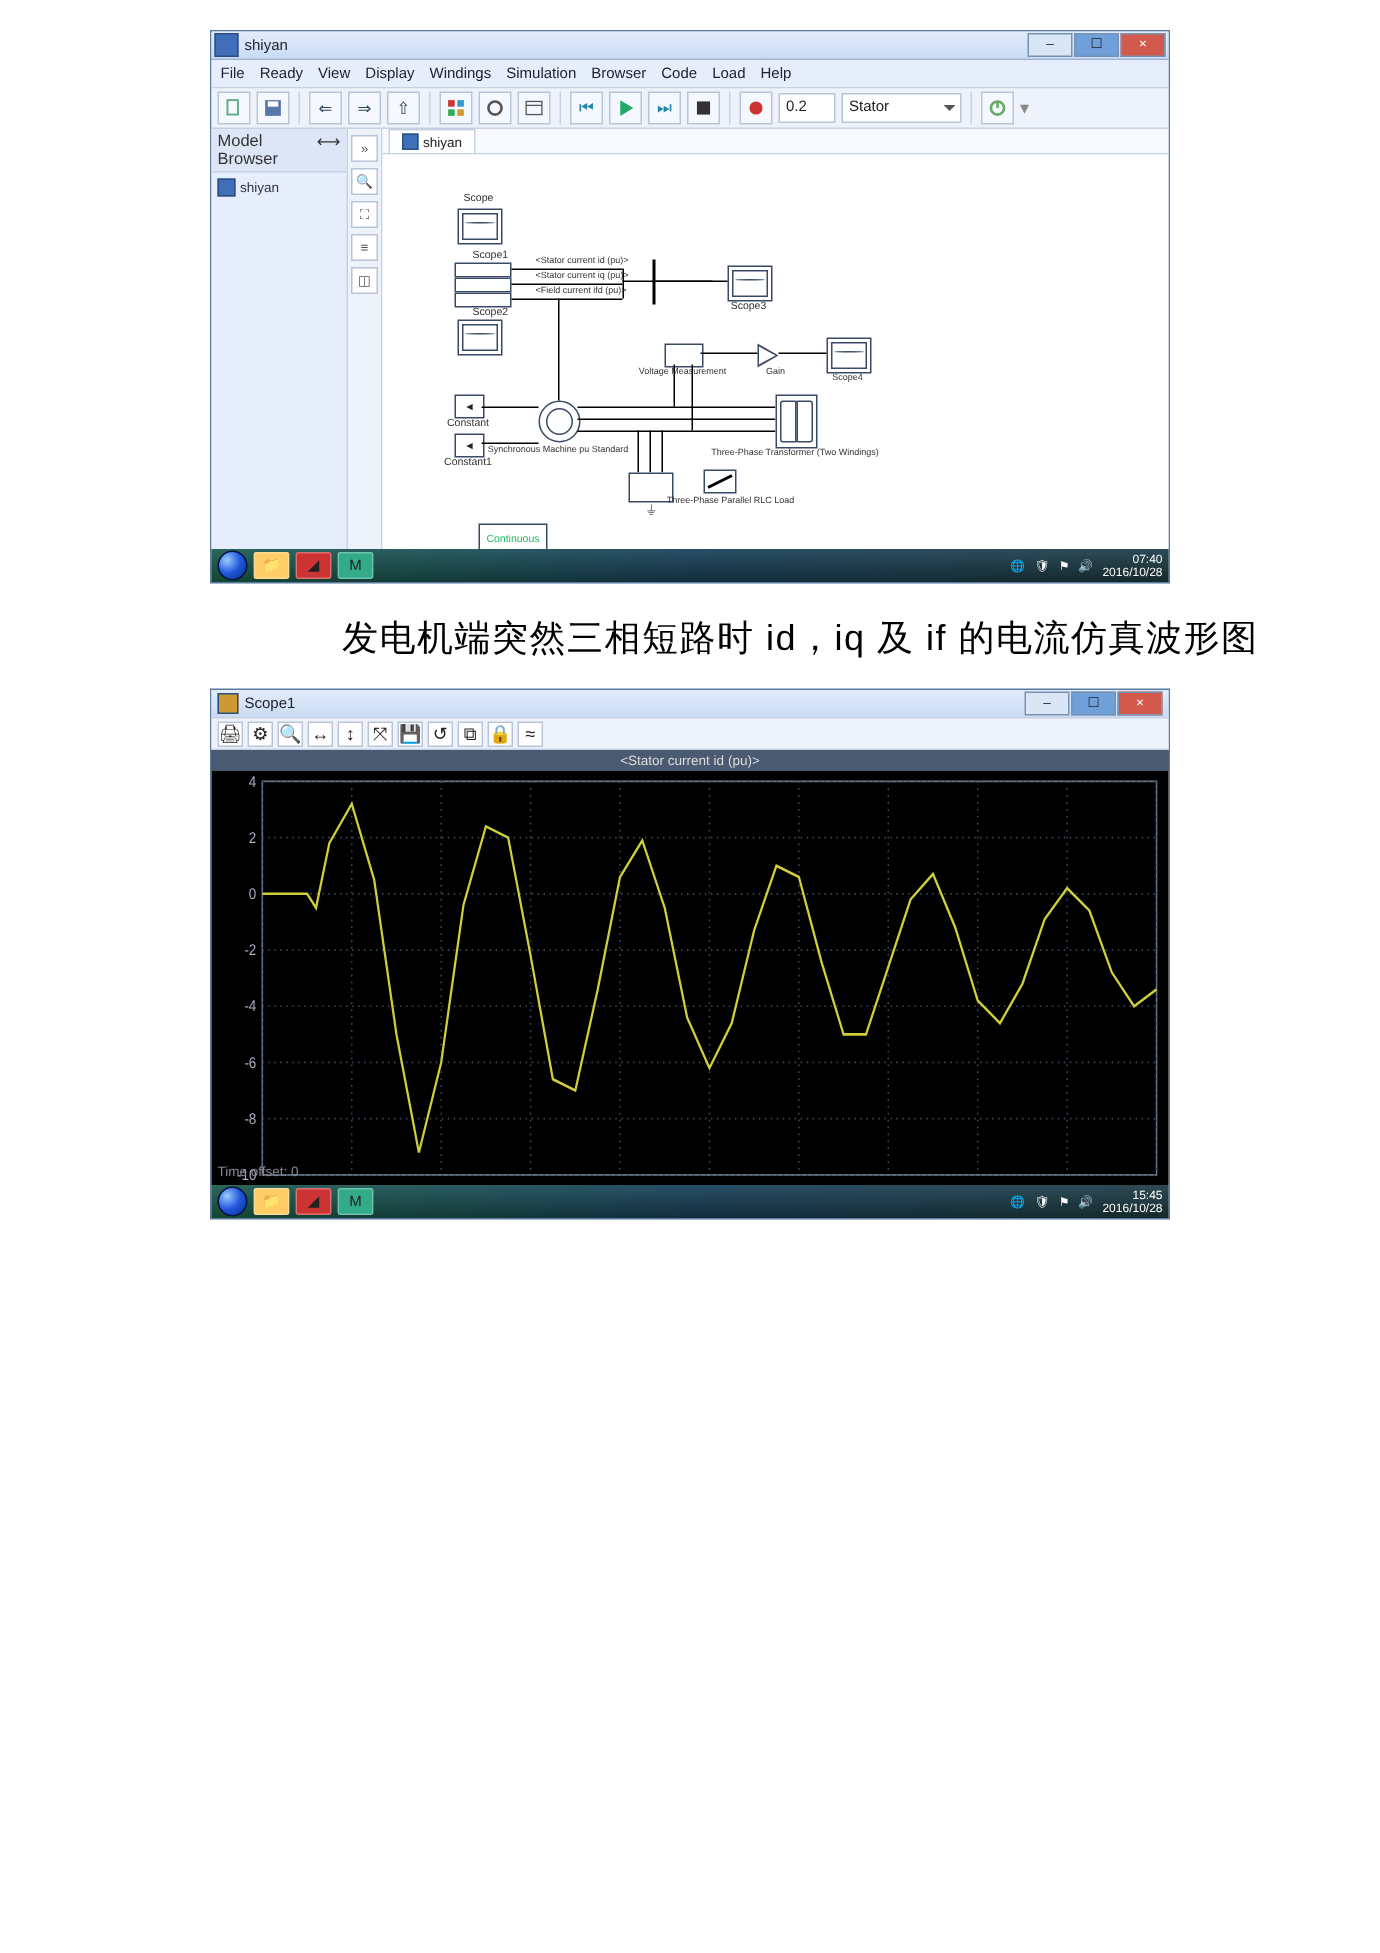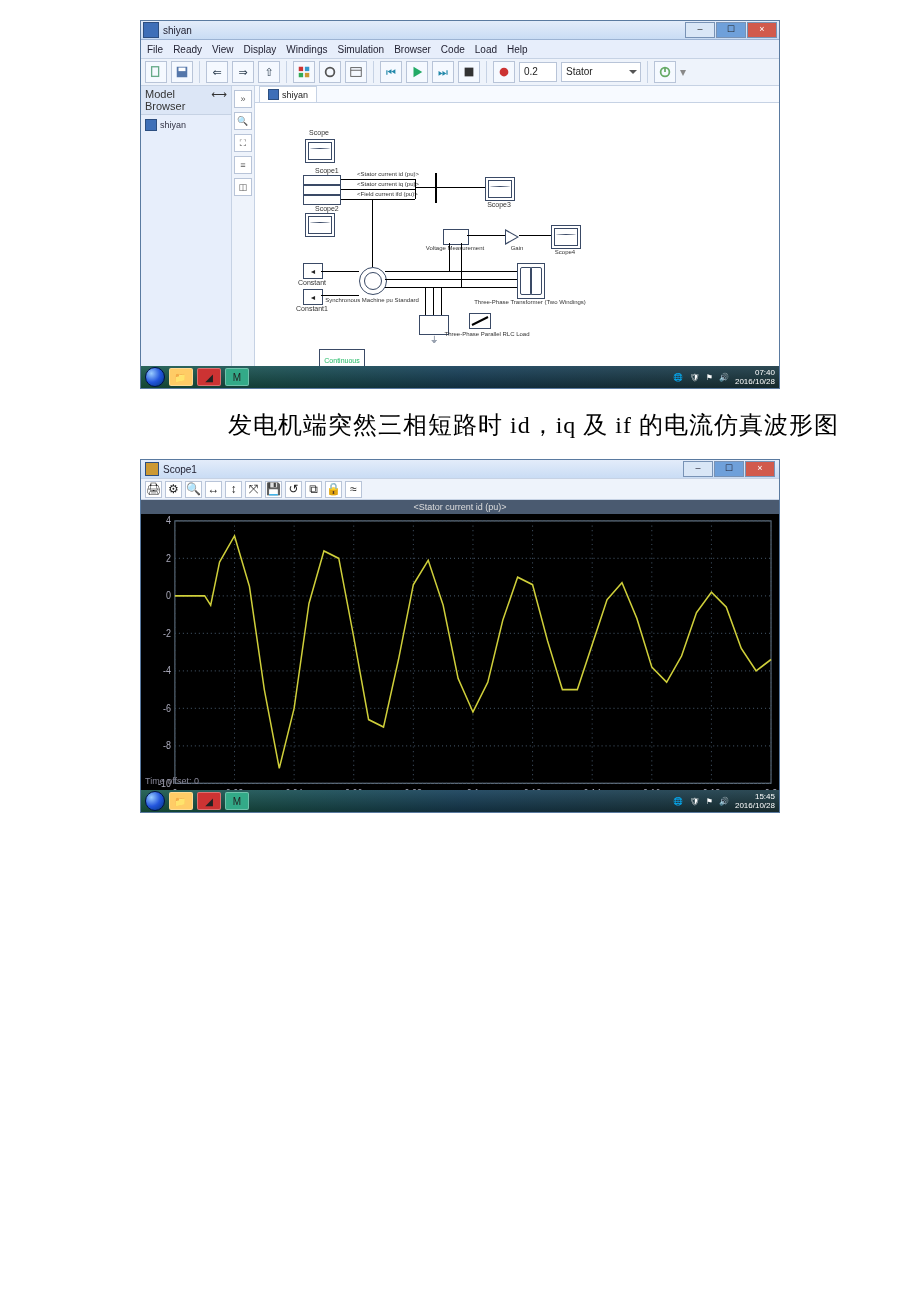--- a/index.html
+++ b/index.html
@@ -58,21 +58,21 @@
   .pg{width:44px;height:20px;color:#2b6}
   .pg-text{position:absolute;left:50%;top:50%;transform:translate(-50%,-50%);font-size:7px;color:#2b6;white-space:nowrap}
   .statusbar{height:16px;background:#dce6f6;border-top:1px solid #c6d2e4;display:flex;justify-content:space-between;align-items:center;padding:0 6px;font-size:9px;color:#334}
   .taskbar{height:22px;background:linear-gradient(#2f4a66,#0d1a2a);display:flex;align-items:center;justify-content:space-between;padding:0 4px;overflow:hidden}
   .taskbar-bg{position:absolute;inset:0;background:linear-gradient(90deg,#2a4,#1a5a6a,#2a4a2a);opacity:.3}
   .taskbar-wrap{position:relative}
   .task-left{display:flex;gap:4px;align-items:center;position:relative;z-index:1}
   .orb{width:18px;height:18px;border-radius:50%;background:radial-gradient(circle at 30% 30%,#9cf,#25d,#037);border:1px solid #014}
   .tsk{width:22px;height:16px;border:1px solid rgba(255,255,255,.3);border-radius:2px;display:flex;align-items:center;justify-content:center;font-size:10px}
   .task-right{display:flex;gap:6px;align-items:center;color:#fff;font-size:8px;position:relative;z-index:1}
-  .caption{font-size:24px;font-family:Liberation Serif, serif;color:#000;margin:14px 0 18px 160px;letter-spacing:1px}
+  .caption{font-size:24px;font-family:Liberation Sans, sans-serif;color:#000;margin:14px 0 18px 160px;letter-spacing:1px}
   .scope-win{border:1px solid #5a7aa0}
   .scope-title{height:18px;background:linear-gradient(#e3ecfa,#c9dcf4);display:flex;justify-content:space-between;align-items:center;padding:0 4px;font-size:10px;color:#223}
   .scope-toolbar{height:20px;background:#eef3fb;border-top:1px solid #c6d2e4;border-bottom:1px solid #c6d2e4;display:flex;align-items:center;gap:3px;padding:0 4px}
   .stb{width:15px;height:15px;border:1px solid #b8c4d8;background:#fff;display:flex;align-items:center;justify-content:center}
   .plot-area{background:#000;position:relative;height:290px}
   .plot-title{position:absolute;left:0;right:0;top:0;height:14px;background:#4a5a70;color:#ddd;font-size:9px;text-align:center;line-height:14px}
   .plot-svg{position:absolute;left:0;right:0;top:14px;bottom:24px}
   .plot-offset{position:absolute;left:4px;bottom:4px;color:#889;font-size:9px}
   .watermark{position:absolute;left:50%;top:42%;transform:translate(-50%,-50%);color:rgba(200,210,220,.6);font-size:42px;font-weight:400;letter-spacing:2px;pointer-events:none;z-index:5}
 </style>

